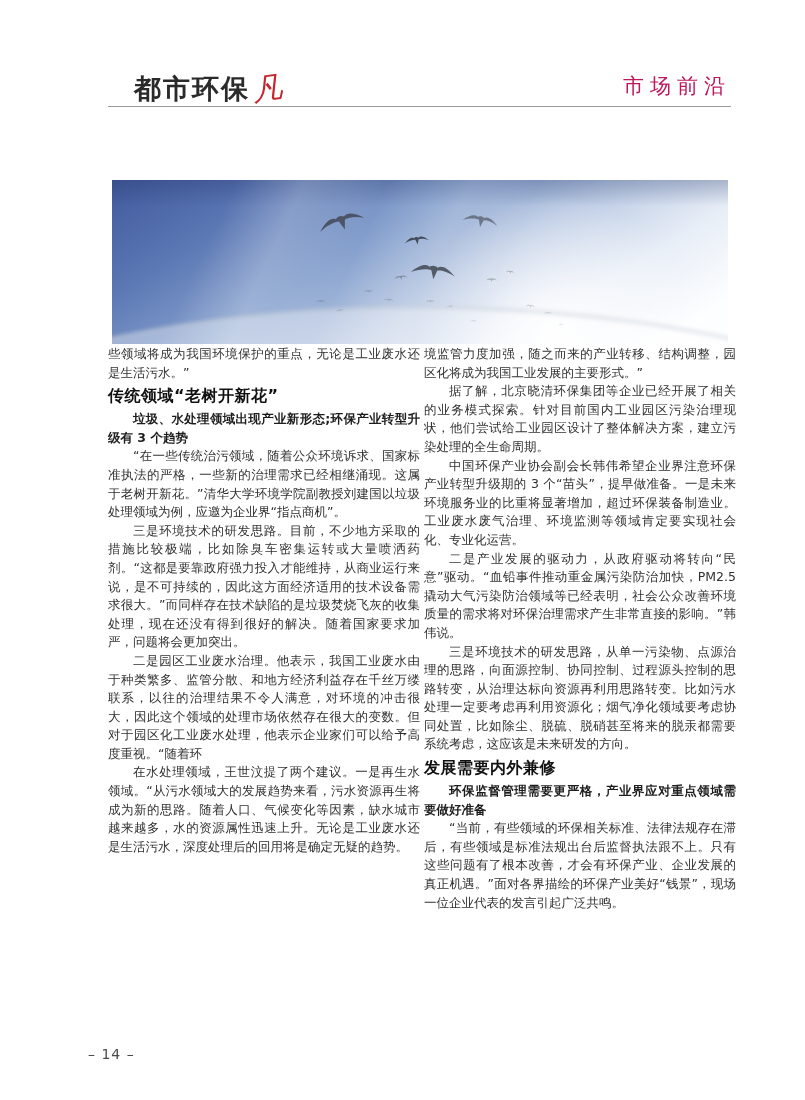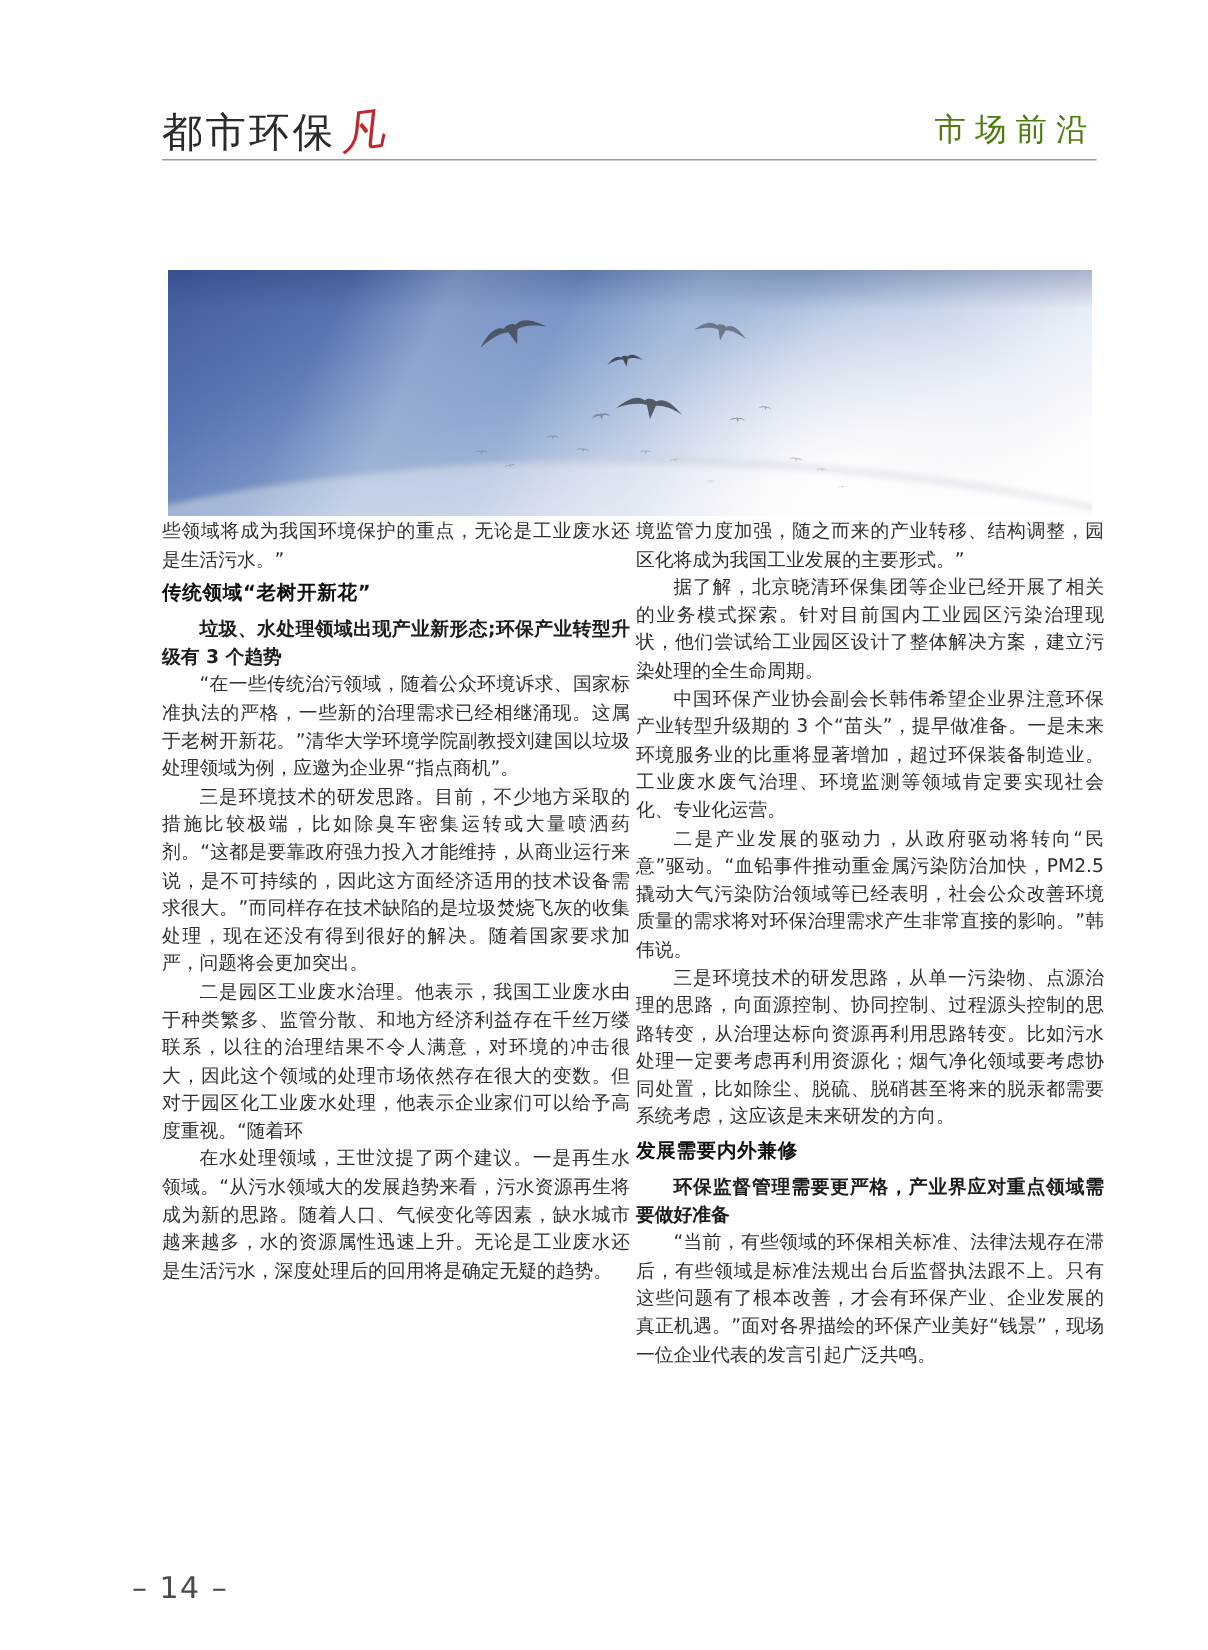--- a/index.html
+++ b/index.html
@@ -9,31 +9,32 @@
     color:#303030;overflow:hidden;
   }
   
   .header{
     position:absolute;left:108px;top:62px;width:623px;height:44px;
     border-bottom:1px solid #9b9b9b;
     display:flex;align-items:flex-end;justify-content:space-between;
   }
   .logo{display:flex;align-items:flex-end;line-height:1;}
   .logo-text{
-    font-size:27px;font-weight:400;color:#2a2a2a;letter-spacing:2px;
+    font-size:27px;font-weight:700;color:#2a2a2a;letter-spacing:2px;
     padding-bottom:4px;
+    margin-left:26px;
   }
   .logo-mark{
     font-size:30px;color:#c5272f;
     font-family:"DejaVu Serif","Liberation Serif",serif;
     transform:rotate(-8deg);display:inline-block;margin-left:2px;
     padding-bottom:2px;font-style:italic;
   }
   .section-label{
-    font-size:21px;color:#4d7c0f;letter-spacing:6px;padding-bottom:6px;
+    font-size:21px;color:#be185d;letter-spacing:6px;padding-bottom:6px;
   }
   
   .hero{
     position:absolute;left:112px;top:180px;width:616px;height:164px;
     overflow:hidden;
     background-image:
       radial-gradient(circle at 72% 95%, rgba(255,255,255,0.95) 0%, rgba(255,255,255,0) 30%),
       linear-gradient(to bottom, rgba(35,55,105,0.28), rgba(35,55,105,0) 16%),
       linear-gradient(148deg, #41599c 0%, #5a76b3 20%, #85a0cd 40%, #bccbe4 58%, #e8eef7 75%, #fdfeff 92%);
   }
@@ -53,27 +54,27 @@
     font-size:12.5px;line-height:18.6px;text-align:justify;
     color:#303030;
   }
   .col-left{left:108px;}
   .col-right{left:424px;}
   .col p{margin:0;}
   .para{text-indent:2em;}
   .cont{text-indent:0;}
   .subhead{font-weight:bold;color:#1d1d1d;text-indent:2em;}
   .col h2{
-    font-size:13px;line-height:22px;color:#111;margin:3px 0 3px 0;
+    font-size:16px;line-height:22px;color:#111;margin:3px 0 3px 0;
     font-weight:bold;letter-spacing:0.5px;text-align:left;
   }
   .col-right h2{}
   
   .pagenum{
-    position:absolute;left:88px;top:1046px;font-size:20px;color:#4a4a4a;
+    position:absolute;left:88px;top:1046px;font-size:14px;color:#4a4a4a;
     letter-spacing:1px;
   }
 </style>
 </head>
 <body>
 
 <div class="page">
 
   <div class="header">
     <div class="logo">

